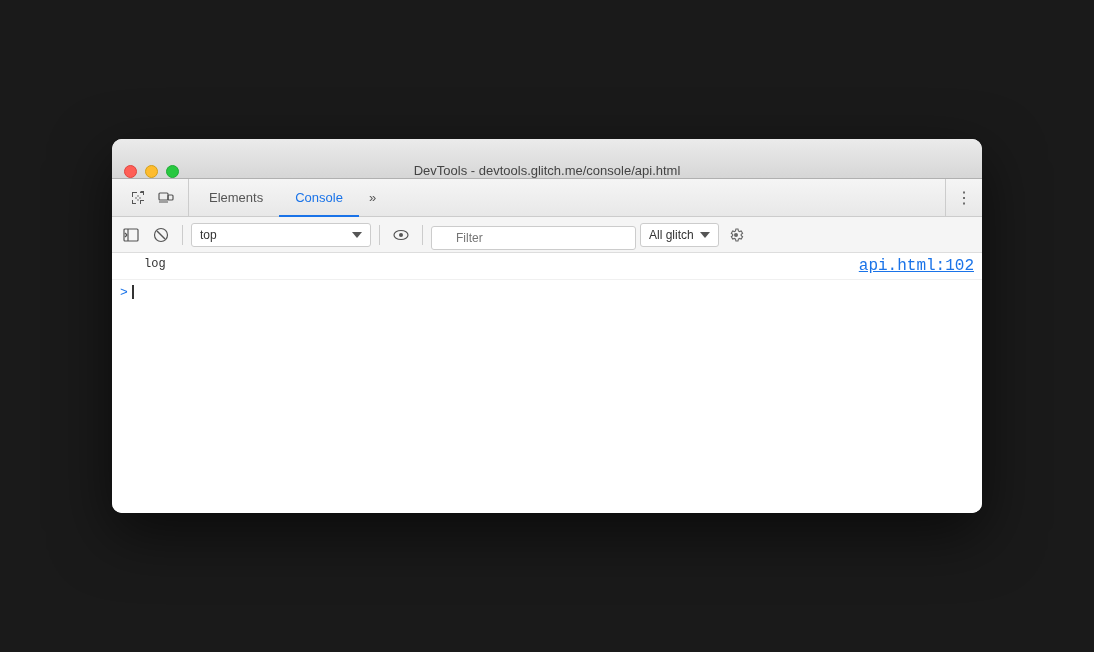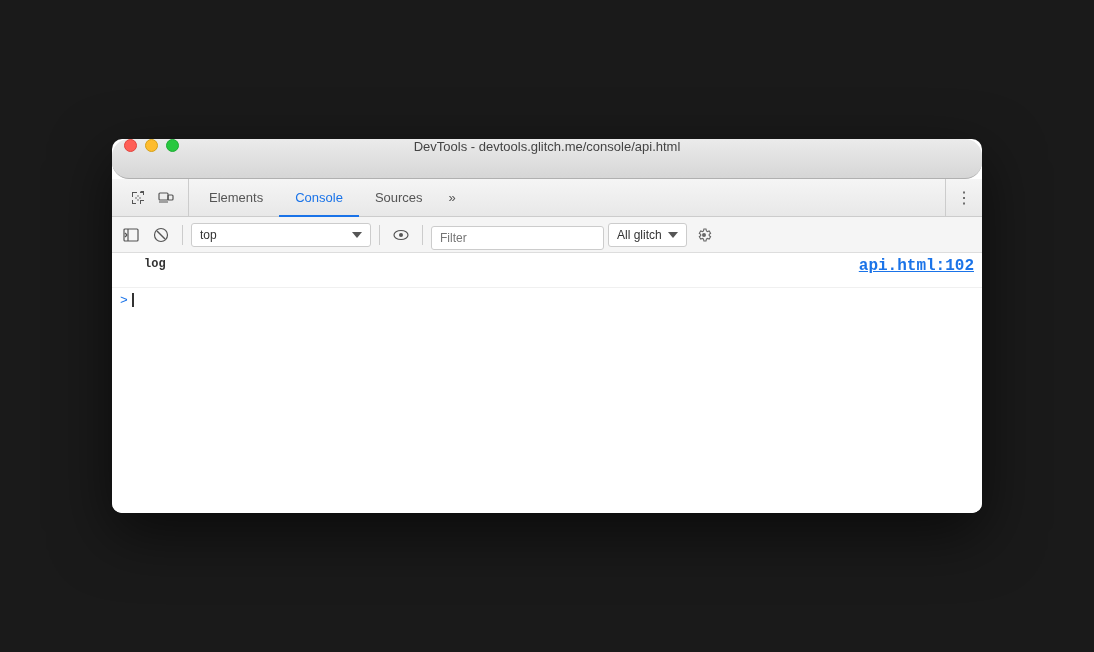--- a/index.html
+++ b/index.html
@@ -16,25 +16,24 @@
       background: #fff;
       border-radius: 10px;
       box-shadow: 0 20px 60px rgba(0,0,0,0.6);
       overflow: hidden;
     }
     
     .titlebar {
       background: linear-gradient(to bottom, #ebebeb, #d6d6d6);
       height: 40px;
       display: flex;
-      align-items: flex-start;
+      align-items: flex-end;
       padding: 0 12px;
       border-bottom: 1px solid #b0b0b0;
       position: relative;
-      border-radius: 17px;
     }
     .traffic-lights {
       display: flex;
       gap: 8px;
       align-items: center;
     }
     .traffic-light {
       width: 13px;
       height: 13px;
       border-radius: 50%;
@@ -149,21 +148,21 @@
       cursor: pointer;
       background: #fff;
       min-width: 180px;
       gap: 6px;
     }
     .context-selector span { flex: 1; }
     .filter-input {
       height: 24px;
       border: 1px solid #ccc;
       border-radius: 3px;
-      padding: 0 8px;
+      padding: 0 24px;
       font-size: 12px;
       color: #3b82f6;
       background: #fff;
       min-width: 120px;
       outline: none;
       margin-top: 6px;
     }
     .levels-selector {
       display: flex;
       align-items: center;
@@ -193,24 +192,23 @@
       background: #fff;
       min-height: 260px;
       padding: 0;
       font-family: 'Menlo', 'Monaco', 'Courier New', monospace;
       font-size: 12px;
     }
     .console-log-row {
       display: flex;
       align-items: flex-start;
       justify-content: space-between;
-      padding: 4px 8px 12px 32px;
+      padding: 4px 8px 4px 32px;
       border-bottom: 1px solid #f0f0f0;
       min-height: 20px;
-      font-weight: bold;
     }
     .console-log-row .log-text {
       color: #333;
     }
     .console-log-row .log-source {
       color: #1a73e8;
       font-size: 16px;
       white-space: nowrap;
       text-decoration: underline;
       cursor: pointer;
@@ -276,23 +274,20 @@
         </svg>
       </div>
     </div>
 
     <div class="tab">
       <span>Elements</span>
     </div>
     <div class="tab active">
       <span>Console</span>
     </div>
-    <div class="tab">
-      <span>Sources</span>
-    </div>
     <div class="tabbar-more">
       <span>»</span>
     </div>
 
     <div class="tabbar-spacer"></div>
     <div class="tabbar-menu">
       <span>⋮</span>
     </div>
   </div>
 

